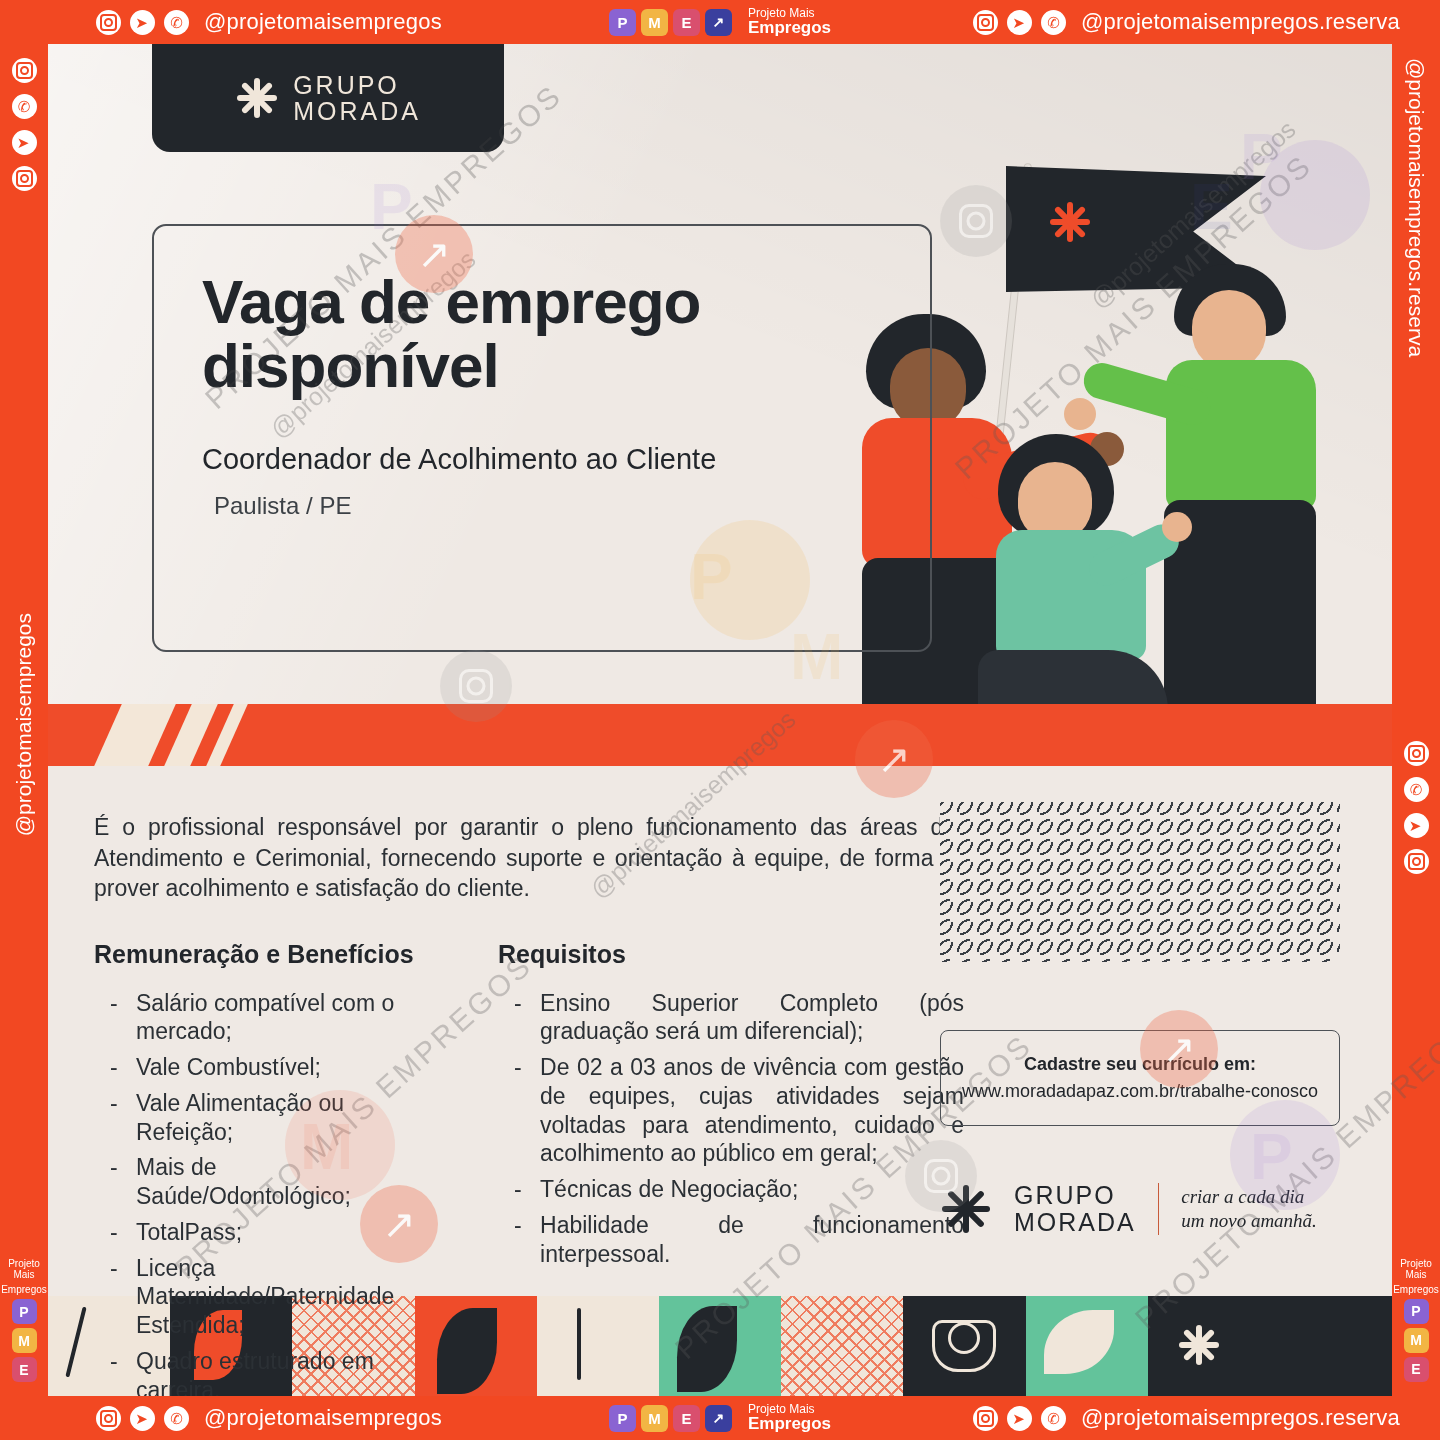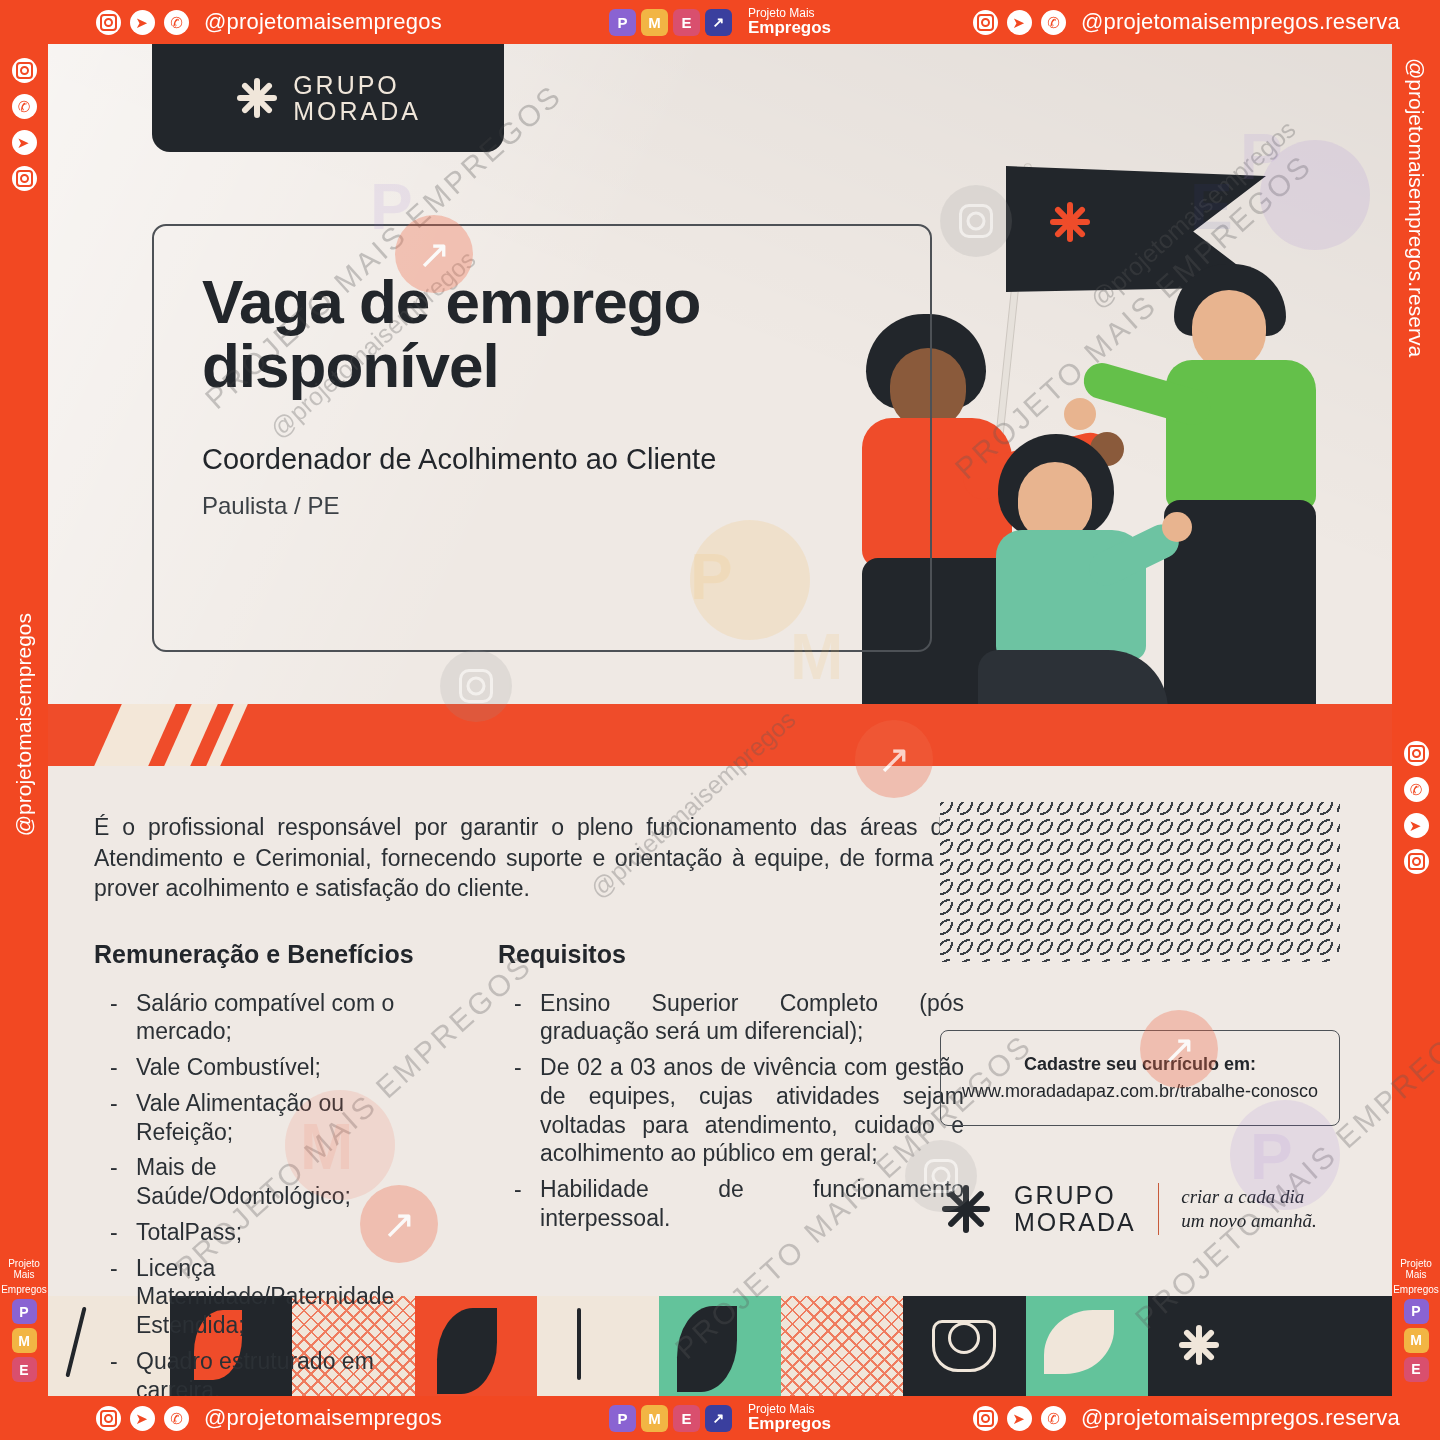--- a/index.html
+++ b/index.html
@@ -176,21 +176,21 @@
     padding: 44px 48px;
     z-index: 4;
   }
   .hero-title {
     font-size: 62px; font-weight: 700; color: #22262b;
     line-height: 1.04; letter-spacing: -1px;
   }
   .hero-role {
     margin-top: 44px; font-size: 29px; color: #22262b; font-weight: 400;
   }
-  .hero-loc { margin-top: 16px; font-size: 24px; color: #3c4146; }
+  .hero-loc { margin-top: 16px; font-size: 24px; color: #3c4146; margin-left: 12px; }
 
   
   .illu { position: absolute; right: 0px; top: 100px; width: 600px; height: 612px; z-index: 3; }
   .flagpole {
     position: absolute; left: 206px; top: 18px; width: 8px; height: 500px;
     background: #e6e1db; border: 1px solid #cdc7c0; border-radius: 4px;
     transform: rotate(6deg);
   }
   .flag {
     position: absolute; left: 214px; top: 22px; width: 260px; height: 126px;
@@ -451,20 +451,21 @@
               <li>Licença Maternidade/Paternidade Estendida;</li>
               <li>Quadro estruturado em carreira.</li>
             </ul>
           </div>
 
           <div class="col req">
             <h3>Requisitos</h3>
             <ul>
               <li>Ensino Superior Completo (pós graduação será um diferencial);</li>
               <li>De 02 a 03 anos de vivência com gestão de equipes, cujas atividades sejam voltadas para atendimento, cuidado e acolhimento ao público em geral;</li>
+              <li>Técnicas de Negociação;</li>
               <li>Habilidade de funcionamento interpessoal.</li>
             </ul>
           </div>
         </div>
       </div>
 
       <div class="b-right">
         <div class="pattern-box"></div>
 
         <div class="cv-box">

